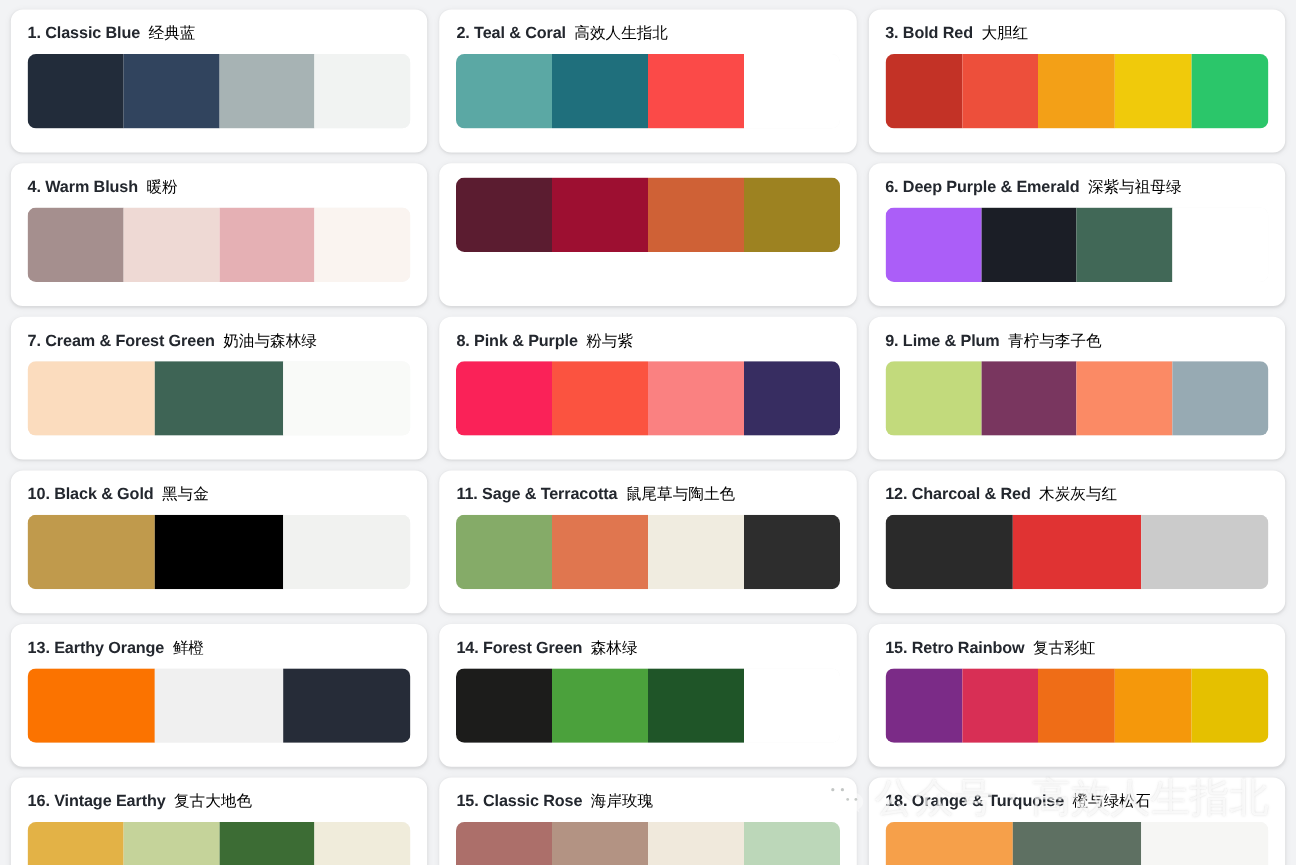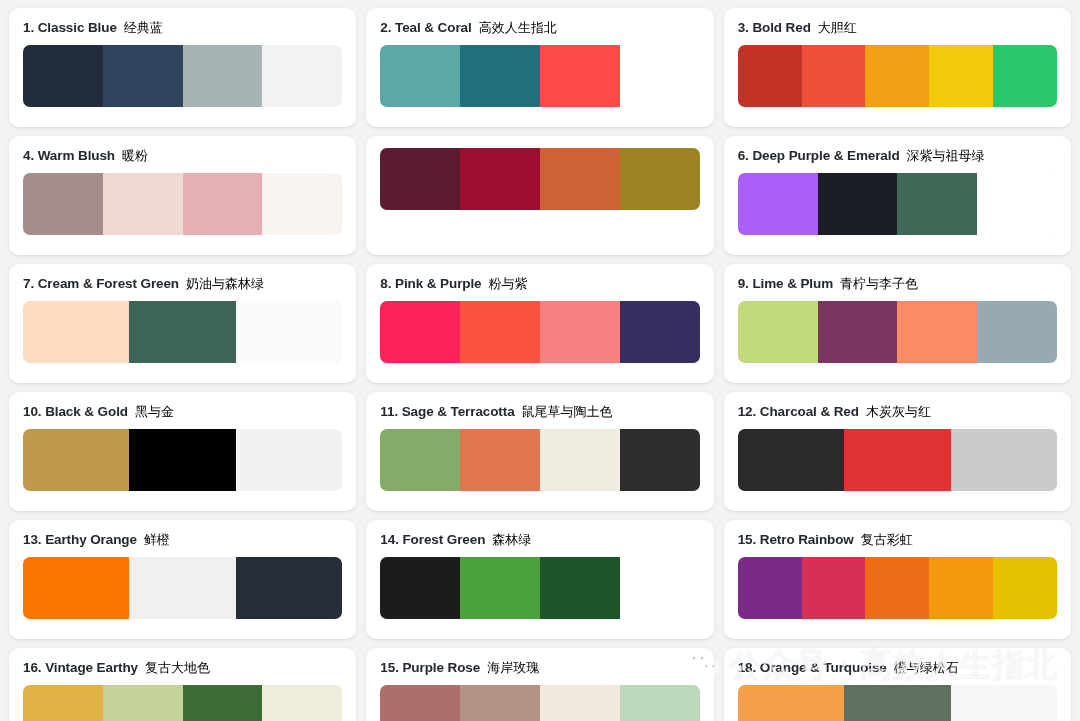--- a/index.html
+++ b/index.html
@@ -254,21 +254,21 @@
       </div>
       <div class="swatches">
         <div class="swatch" style="background: rgb(227, 178, 70);"></div>
         <div class="swatch" style="background: rgb(197, 211, 154);"></div>
         <div class="swatch" style="background: rgb(60, 108, 52);"></div>
         <div class="swatch" style="background: rgb(240, 236, 219);"></div>
       </div>
     </div>
     <div class="card">
       <div class="card-title">
-        <span class="title-en"><span class="title-en">15.</span> <span class="title-en">Purple Rose</span></span>
+        <span class="title-en"><span class="title-en">15.</span> <span class="title-en">Classic Rose</span></span>
         <span class="title-cn">海岸玫瑰</span>
       </div>
       <div class="swatches">
         <div class="swatch" style="background: rgb(172, 111, 106);"></div>
         <div class="swatch" style="background: rgb(179, 147, 131);"></div>
         <div class="swatch" style="background: rgb(240, 233, 220);"></div>
         <div class="swatch" style="background: rgb(188, 215, 185);"></div>
       </div>
     </div>
     <div class="card">

